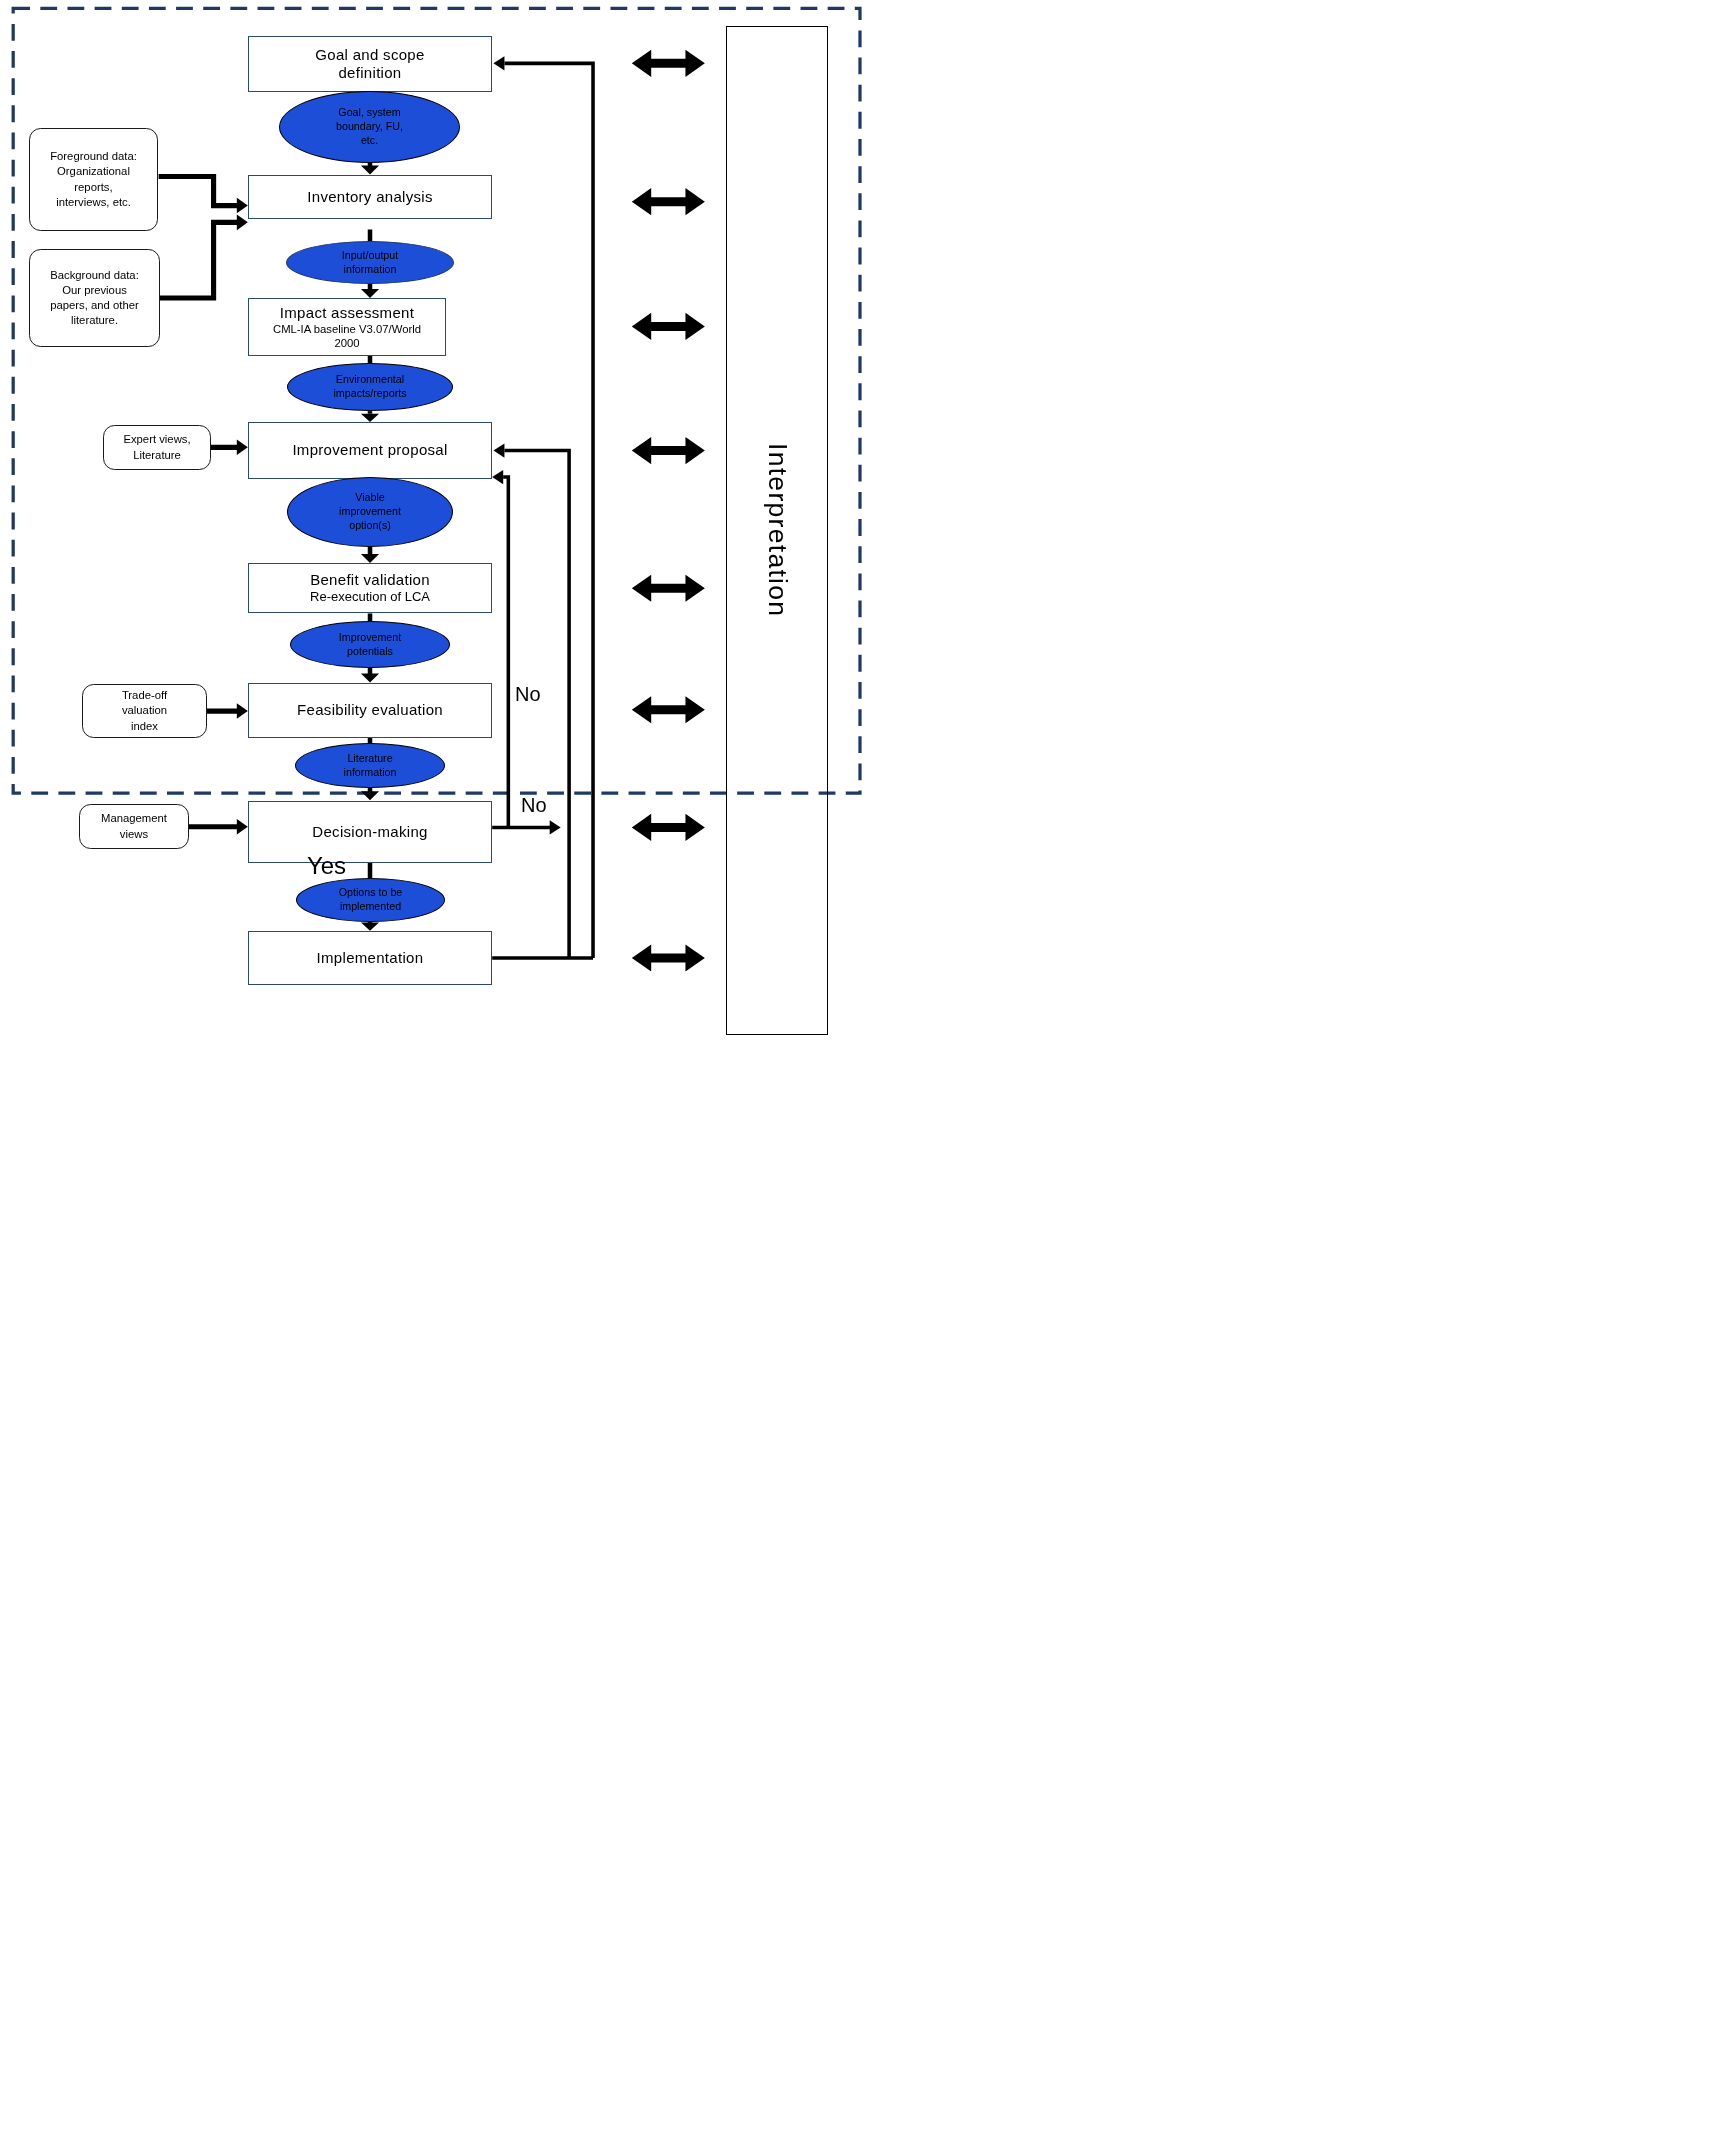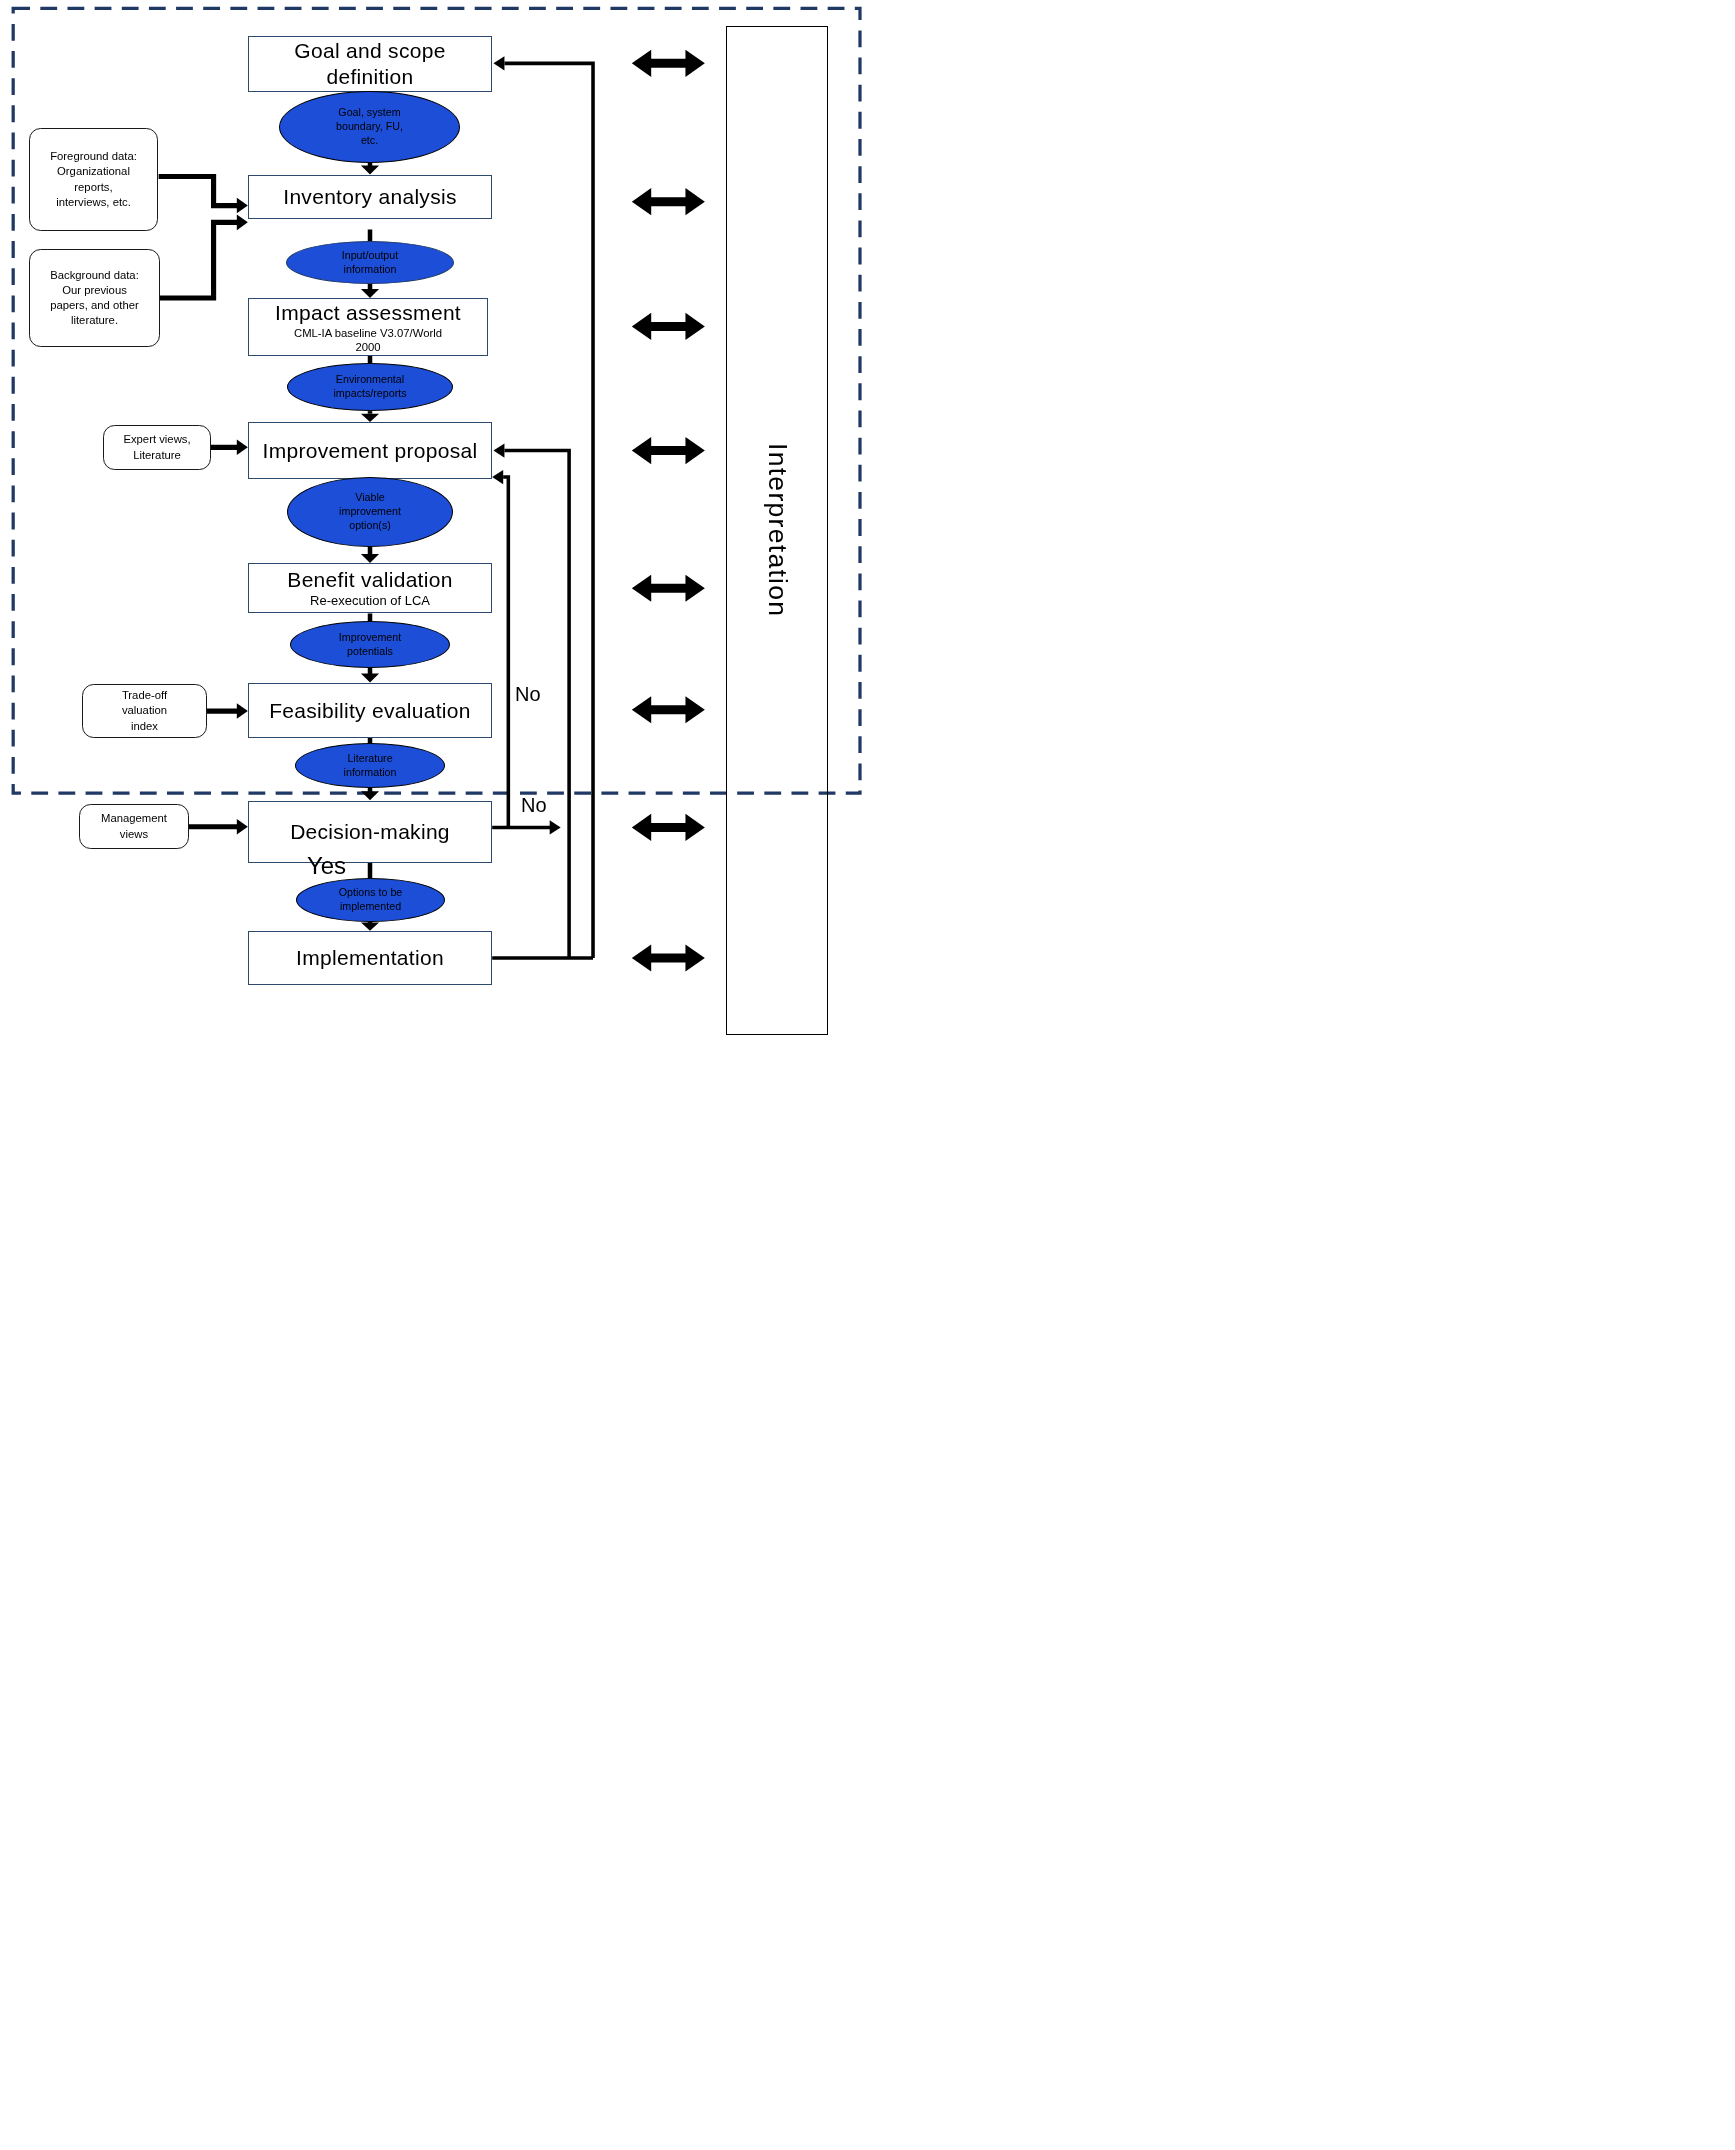--- a/index.html
+++ b/index.html
@@ -4,21 +4,21 @@
 <style>
   html,body{margin:0;padding:0;background:#ffffff;}
   body{font-family:"Liberation Sans","DejaVu Sans",sans-serif;color:#000;}
   .stage{position:relative;width:868px;height:1075px;background:#fff;overflow:hidden;}
   .wires{position:absolute;left:0;top:0;z-index:0;}
 
   
   .node{position:absolute;box-sizing:border-box;border:1.6px solid #2d4a6e;background:#fff;
         display:flex;flex-direction:column;align-items:center;justify-content:center;
         text-align:center;z-index:1;}
-  .node .t1{font-size:21px;letter-spacing:0.3px;line-height:1.22;white-space:pre-line;}
+  .node .t1{font-size:15px;letter-spacing:0.3px;line-height:1.22;white-space:pre-line;}
   .node .t2{font-size:11.3px;line-height:1.25;white-space:pre-line;}
   .node .t2b{font-size:13px;line-height:1.25;white-space:pre-line;}
 
   
   .ell{position:absolute;box-sizing:border-box;border:1.3px solid #000;border-radius:50%;
        background:#1d4ed8;display:flex;align-items:center;justify-content:center;
        text-align:center;font-size:10.7px;line-height:1.3;white-space:pre-line;z-index:1;}
   .ell.navy{border-color:#1f3864;}
 
   
@@ -32,21 +32,21 @@
 
   
   .interp{position:absolute;left:726px;top:26px;width:102px;height:1009px;box-sizing:border-box;
           border:1.6px solid #000;background:transparent;display:flex;align-items:center;
           justify-content:center;z-index:1;}
   .interp span{writing-mode:vertical-rl;font-size:26.5px;letter-spacing:1.3px;}
 
   
   #goal{left:248px;top:36px;width:244px;height:56px;}
   #inventory{left:248px;top:175px;width:244px;height:44px;}
-  #impact{left:248px;top:298px;width:240px;height:58px;}
+  #impact{left:248px;top:298px;width:198px;height:58px;}
   #improvement{left:248px;top:422px;width:244px;height:57px;}
   #benefit{left:248px;top:563px;width:244px;height:50px;}
   #feasibility{left:248px;top:683px;width:244px;height:55px;}
   #decision{left:248px;top:801px;width:244px;height:62px;}
   #implementation{left:248px;top:931px;width:244px;height:54px;}
 
   #e-goal{left:279px;top:91px;width:181px;height:72px;}
   #e-io{left:286px;top:241px;width:168px;height:43px;}
   #e-env{left:287px;top:363px;width:166px;height:48px;}
   #e-viable{left:287px;top:477px;width:166px;height:70px;}

